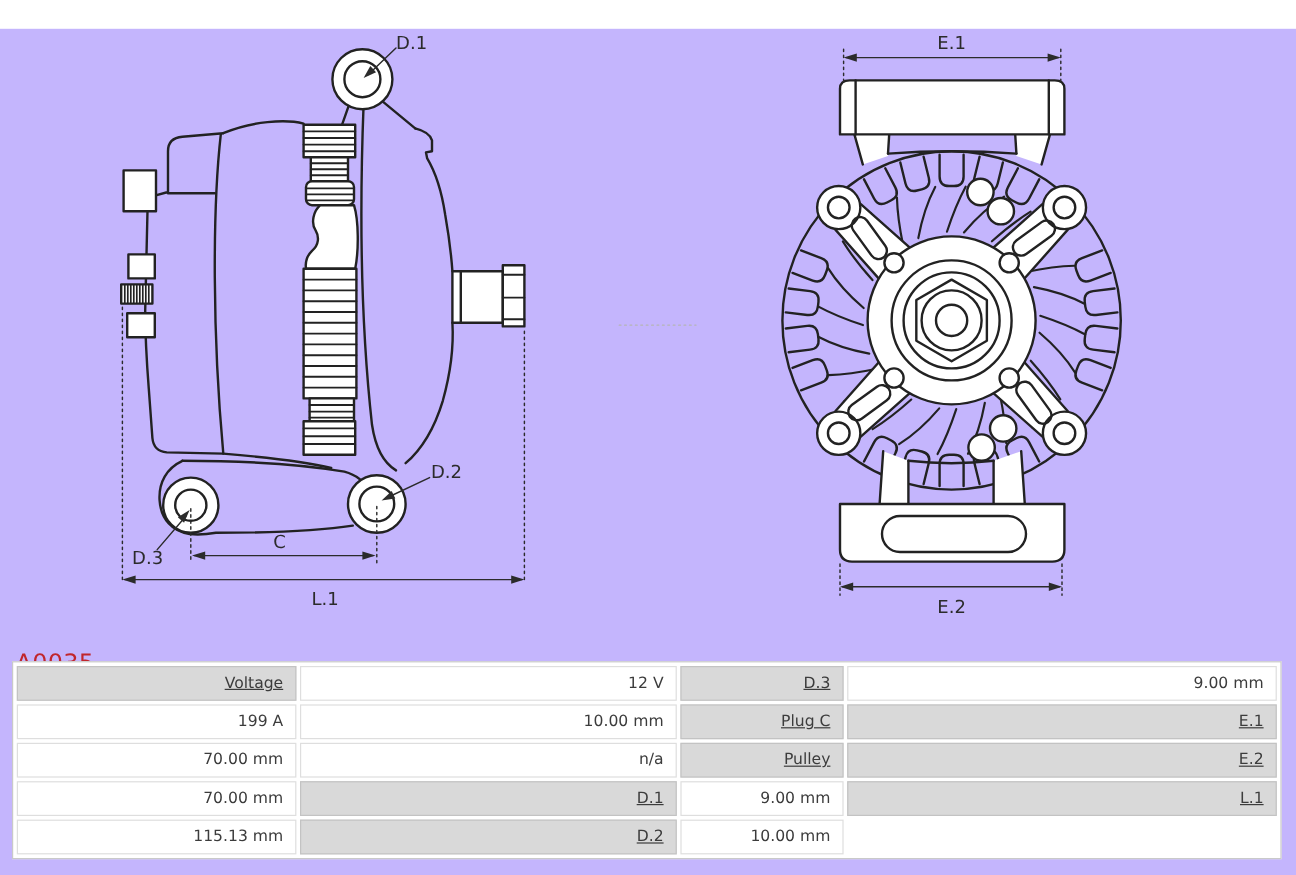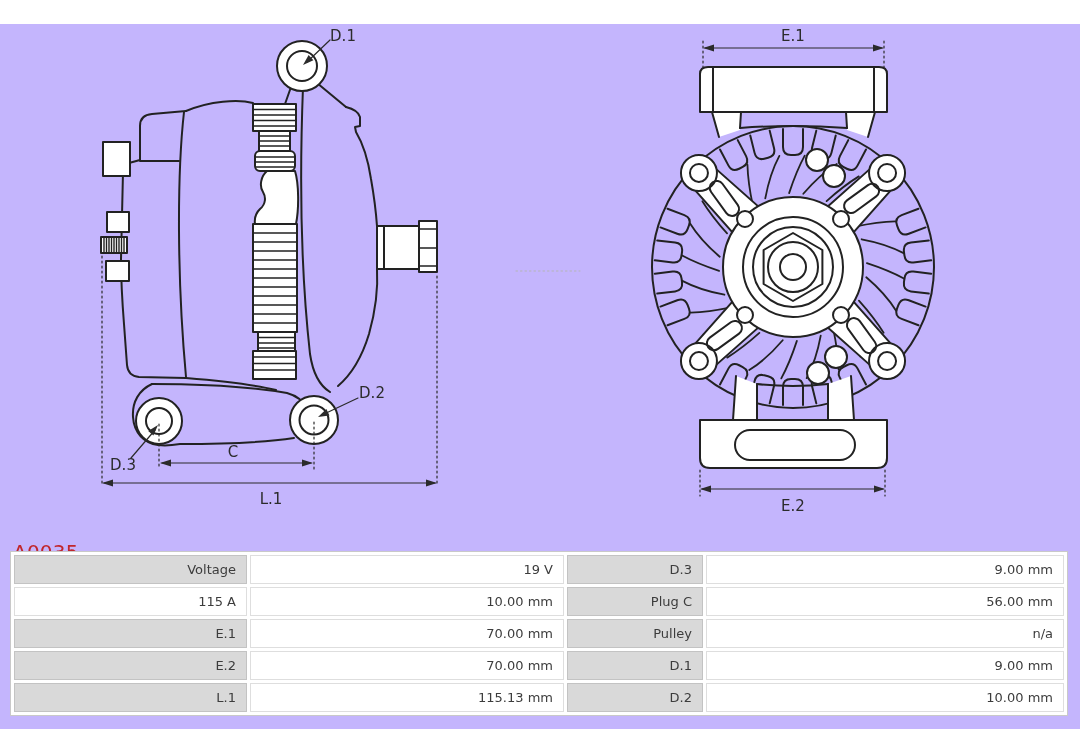--- a/index.html
+++ b/index.html
@@ -6,21 +6,21 @@
   .stage{position:relative;width:1080px;height:729px;background:#c4b5fd;overflow:hidden;
          font-family:"DejaVu Sans","Liberation Sans",sans-serif;margin-top:24px;}
   svg text{font-family:"DejaVu Sans","Liberation Sans",sans-serif;}
   .part-number{position:absolute;left:13px;top:516px;font-size:20px;line-height:24px;
                color:#c1262b;letter-spacing:.2px;}
   .spec-table{position:absolute;left:10px;top:527px;width:1058px;box-sizing:border-box;
               border:1px solid #c9c9c9;background:#fff;padding:3px;
               display:grid;grid-template-columns:233px 314px 136px 1fr;gap:3px;}
   .cell{box-sizing:border-box;height:29px;display:flex;align-items:center;justify-content:flex-end;
         padding-right:10px;font-size:13px;color:#3c3c3c;}
-  .cell.label{background:#d9d9d9;border:1px solid #c3c3c3;}
+  .cell.label{background:#d9d9d9;border:1px solid #c3c3c3;text-decoration:underline;}
   .cell.value{background:#fff;border:1px solid #dedede;}
 </style>
 </head>
 <body>
 
 <div class="stage">
 
 <svg width="1080" height="492" viewBox="0 0 1080 492" fill="none" stroke="#222" stroke-width="2" stroke-linecap="round" stroke-linejoin="round">
 
   <g>
@@ -281,34 +281,33 @@
       <text x="793" y="17">E.1</text>
       <text x="793" y="487">E.2</text>
     </g>
   </g>
 </svg>
 
 <div class="part-number">A0035</div>
 
 <div class="spec-table" id="spec-table">
   <div class="cell label">Voltage</div>
-  <div class="cell value">19 V</div>
+  <div class="cell value">12 V</div>
   <div class="cell label">D.3</div>
   <div class="cell value">9.00 mm</div>
 
-  <div class="cell value">115 A</div>
+  <div class="cell value">199 A</div>
   <div class="cell value">10.00 mm</div>
 
   <div class="cell label">Plug C</div>
-  <div class="cell value">56.00 mm</div>
   <div class="cell label">E.1</div>
   <div class="cell value">70.00 mm</div>
 
+  <div class="cell value">n/a</div>
   <div class="cell label">Pulley</div>
-  <div class="cell value">n/a</div>
   <div class="cell label">E.2</div>
   <div class="cell value">70.00 mm</div>
 
   <div class="cell label">D.1</div>
   <div class="cell value">9.00 mm</div>
   <div class="cell label">L.1</div>
   <div class="cell value">115.13 mm</div>
 
   <div class="cell label">D.2</div>
   <div class="cell value">10.00 mm</div>

